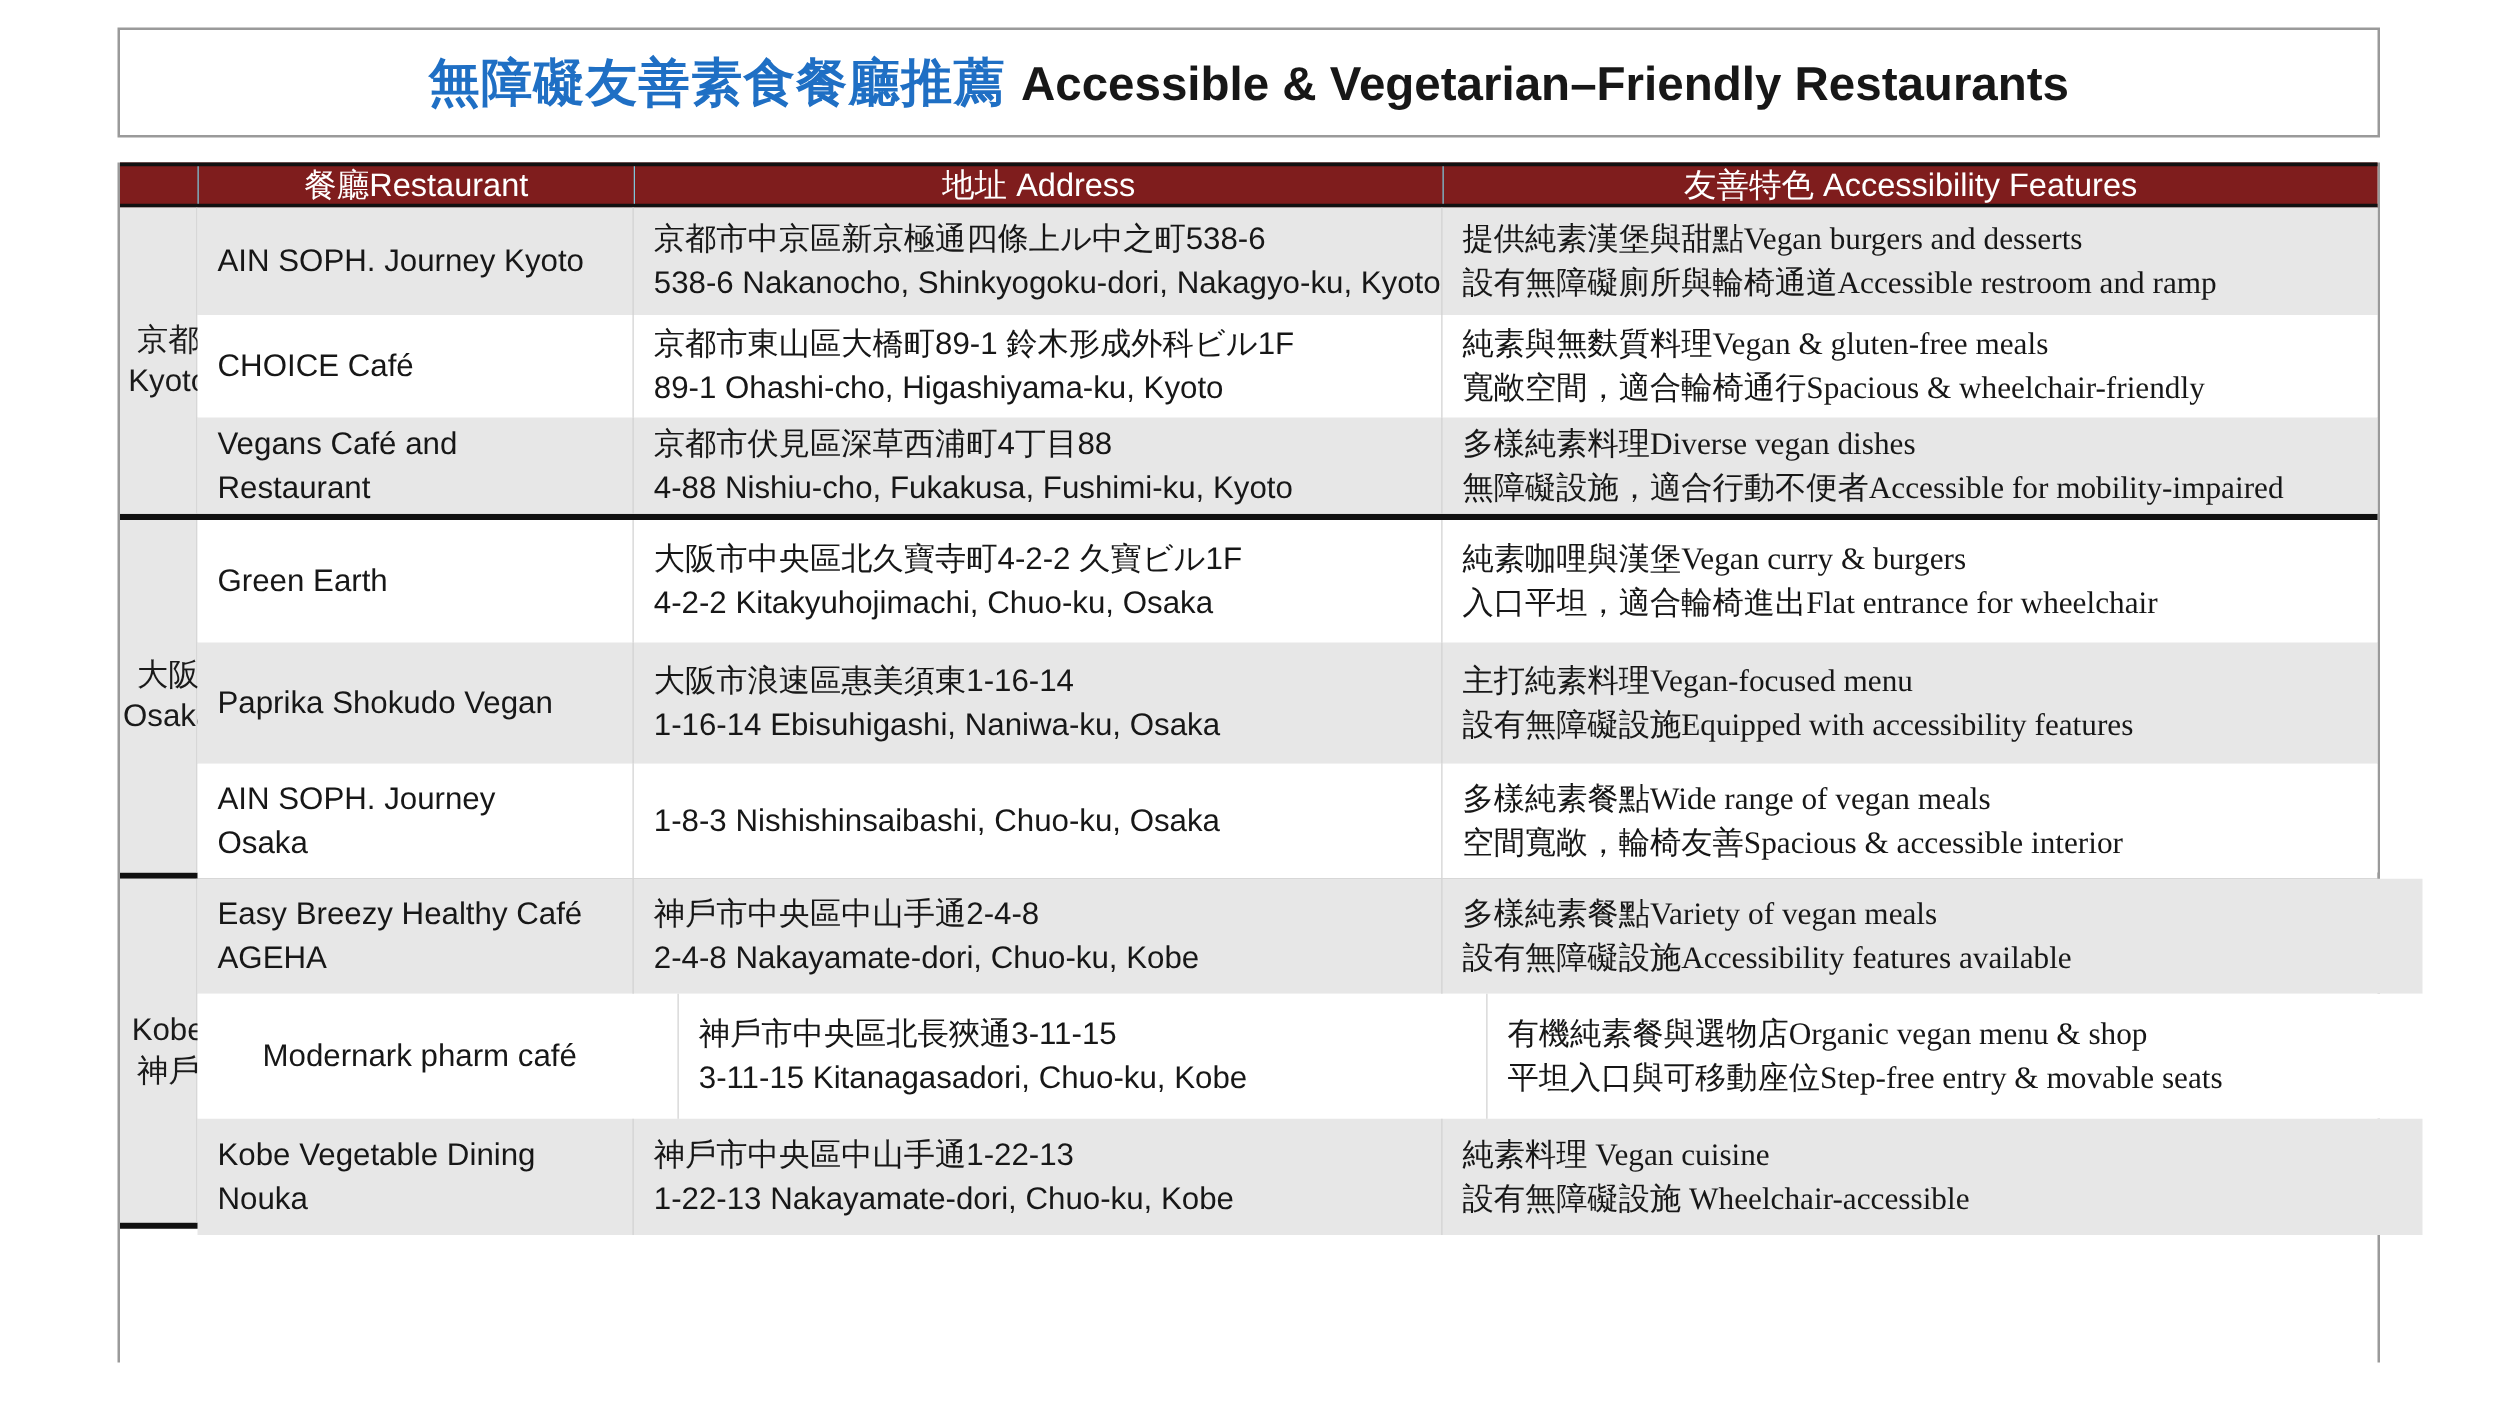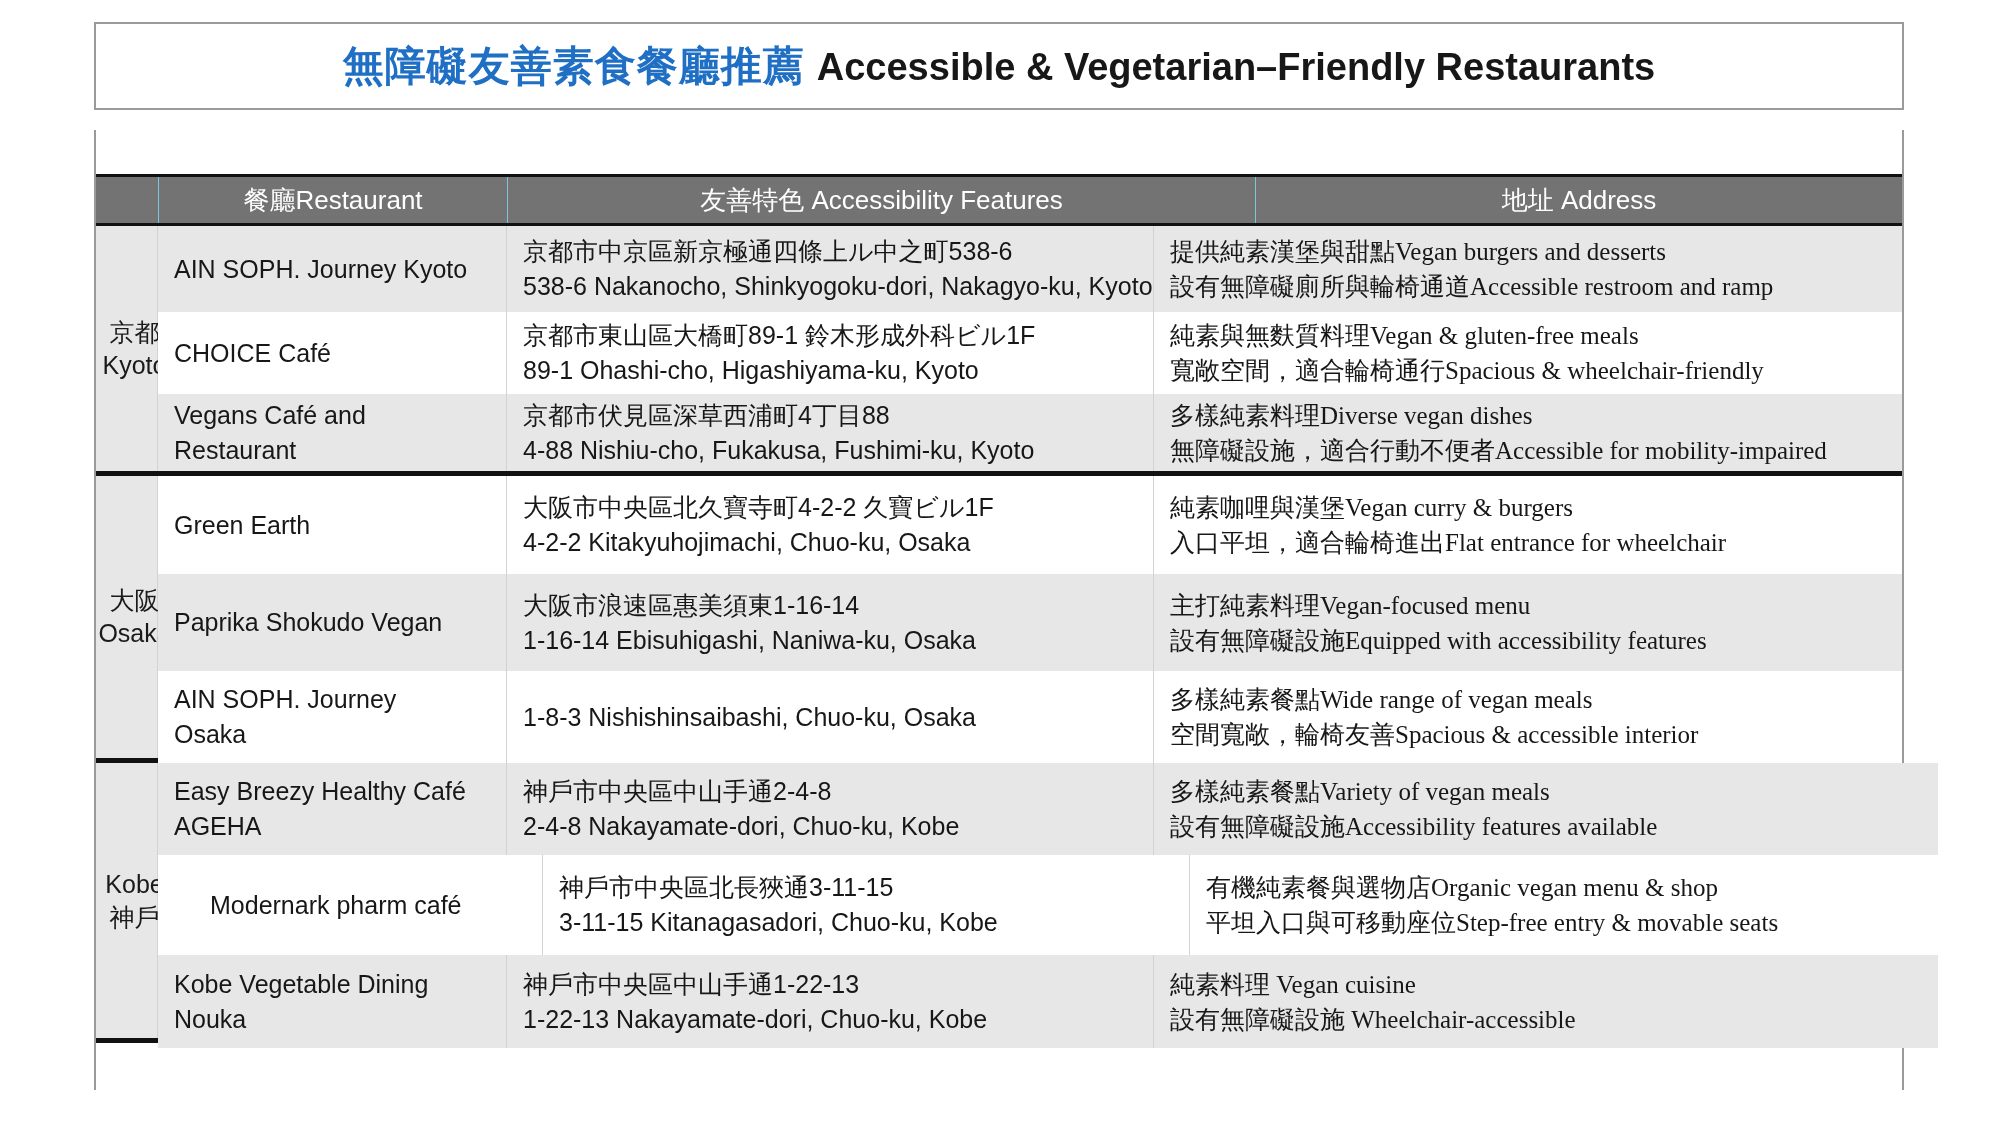--- a/index.html
+++ b/index.html
@@ -59,26 +59,25 @@
     top: 130px;
     width: 1810px;
     height: 960px;
     border-left: 2px solid #9a9a9a;
     border-right: 2px solid #9a9a9a;
     box-sizing: border-box;
   }
 
   .thead {
     display: flex;
-    height: 52px;
-    background: #737373;
+    height: 36px;
+    background: #7f1d1d;
     border-top: 3px solid #111111;
     border-bottom: 3px solid #111111;
     box-sizing: border-box;
-    margin-top: 44px;
   }
   .th {
     display: flex;
     align-items: center;
     justify-content: center;
     color: #ffffff;
     font-size: 26px;
     font-weight: 500;
     box-sizing: border-box;
   }
@@ -150,22 +149,22 @@
     <div class="title-line">
       <span class="title-cjk">無障礙友善素食餐廳推薦</span><span class="title-en">Accessible &amp; Vegetarian–Friendly Restaurants</span>
     </div>
   </div>
 
   <div class="table-wrap">
 
     <div class="thead">
       <div class="th c-region"></div>
       <div class="th c-rest th-sep">餐廳Restaurant</div>
+      <div class="th c-addr th-sep">地址  Address</div>
       <div class="th c-feat th-sep">友善特色 Accessibility Features</div>
-      <div class="th c-addr th-sep">地址  Address</div>
     </div>
 
     <div class="group" style="height:245px;">
       <div class="region-cell c-region">
         <div class="rtxt">
           <div>京都</div>
           <div>Kyoto</div>
         </div>
       </div>
       <div class="group-rows">

